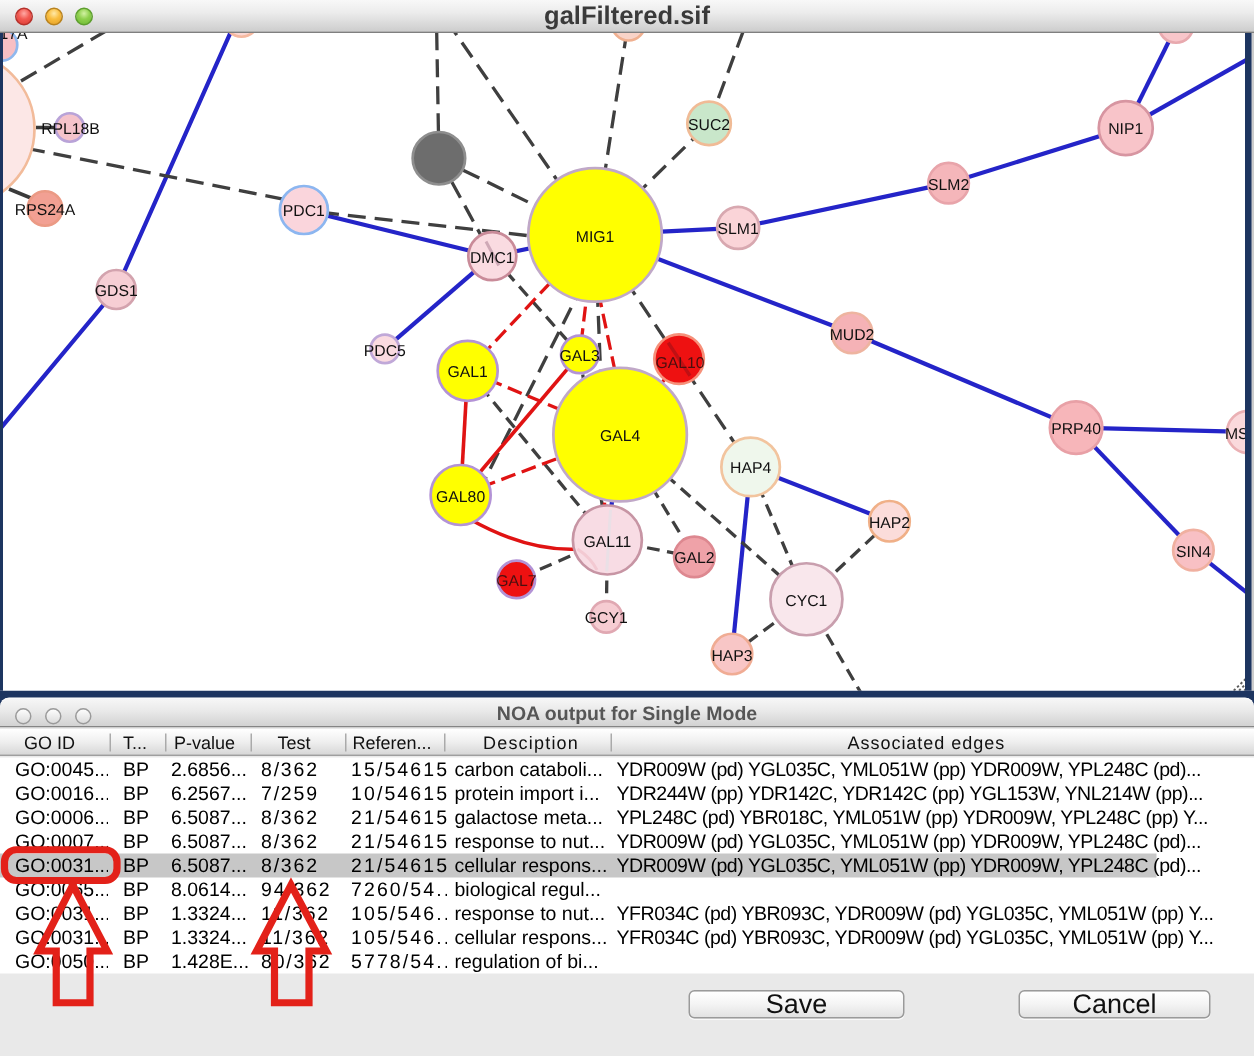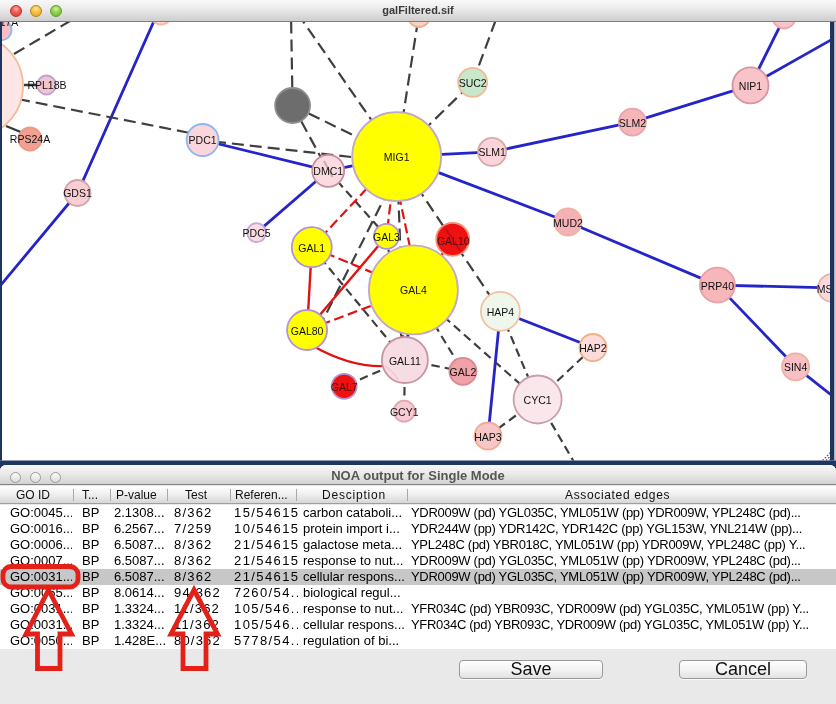--- a/index.html
+++ b/index.html
@@ -3,21 +3,21 @@
 <meta charset="utf-8">
 <style>
   html,body{margin:0;padding:0}
   body{width:836px;height:704px;position:relative;overflow:hidden;
        font-family:"Liberation Sans",sans-serif;background:#e9e9e9}
   .abs{position:absolute}
   
   #tbar{left:0;top:0;width:836px;height:22px;
     background:linear-gradient(180deg,#f8f8f8 0%,#ececec 40%,#cdcdcd 100%);
     border-bottom:1px solid #7f7f7f;box-sizing:border-box;z-index:30}
-  #tbar .ttl{width:100%;text-align:center;font-size:11px;font-weight:bold;
+  #tbar .ttl{width:100%;text-align:center;font-size:17px;font-weight:bold;
     color:#3a3a3a;line-height:21px}
   .tl{position:absolute;top:5px;width:12px;height:12px;border-radius:50%;box-sizing:border-box}
   #tlr{left:10px;background:radial-gradient(circle at 50% 30%,#ffa9a4 0%,#f25951 45%,#d93b34 100%);border:1px solid #b5312b}
   #tly{left:30px;background:radial-gradient(circle at 50% 30%,#ffe9a8 0%,#f9bd3e 45%,#e29e27 100%);border:1px solid #b8821e}
   #tlg{left:50px;background:radial-gradient(circle at 50% 30%,#d2f2a2 0%,#8ed04c 45%,#6cb832 100%)         ;border:1px solid #5d9e2e}
   
   #noaback{left:0;top:463px;width:836px;height:10px;background:#1d3560;z-index:5}
   #noa{left:0;top:465px;width:836px;height:239px;background:#e9e9e9;
        border-radius:6px 6px 0 0;z-index:10}
   #noatb{position:absolute;left:0;top:0;width:836px;height:20px;border-radius:6px 6px 0 0;
@@ -29,21 +29,21 @@
     box-sizing:border-box;border:1.5px solid #9a9a9a;
     background:linear-gradient(180deg,#fdfdfd,#dcdcdc)}
   
   #thead{position:absolute;left:0;top:21px;width:836px;height:18px;
     background:linear-gradient(180deg,#ffffff 0%,#efefef 50%,#d7d7d7 100%);
     border-bottom:1px solid #9e9e9e;box-sizing:border-box;font-size:12px;color:#111}
   #thead span{position:absolute;top:2px}
   .hsep{position:absolute;top:3px;width:1px;height:12px;background:#aaa}
   #tbody{position:absolute;left:0;top:40px;width:836px;height:144px;background:#fff;
     font-size:13px;color:#000}
-  .row{position:absolute;left:0;width:836px;height:16px;line-height:16px;white-space:nowrap}
+  .row{position:absolute;left:0;width:771px;height:16px;line-height:16px;white-space:nowrap}
   .row span{position:absolute;display:inline-block;white-space:nowrap;overflow:hidden}
   .c0{left:10px;width:62px}
   .c1{left:82px;width:26px}
   .c2{left:114px;width:52px}
   .c3{left:174px;width:56px;letter-spacing:1.2px}
   .c4{left:234px;width:64px;letter-spacing:1.4px}
   .c5{left:303px;width:102px}
   .c6{left:411px;width:420px;letter-spacing:-0.3px}
   .hl{background:#c7c7c7}
   
@@ -261,21 +261,21 @@
     <div class="hsep" style="left:110px"></div>
     <div class="hsep" style="left:167px"></div>
     <div class="hsep" style="left:230px"></div>
     <div class="hsep" style="left:296px"></div>
     <div class="hsep" style="left:407px"></div>
   </div>
   <div id="tbody">
     <div class="row" style="top:0px">
         <span class="c0">GO:0045...</span>
         <span class="c1">BP</span>
-        <span class="c2">2.1308...</span>
+        <span class="c2">2.6856...</span>
         <span class="c3">8/362</span>
         <span class="c4">15/54615</span>
         <span class="c5">carbon cataboli...</span>
         <span class="c6">YDR009W (pd) YGL035C, YML051W (pp) YDR009W, YPL248C (pd)...</span>
       </div>
     <div class="row" style="top:16px">
         <span class="c0">GO:0016...</span>
         <span class="c1">BP</span>
         <span class="c2">6.2567...</span>
         <span class="c3">7/259</span>

